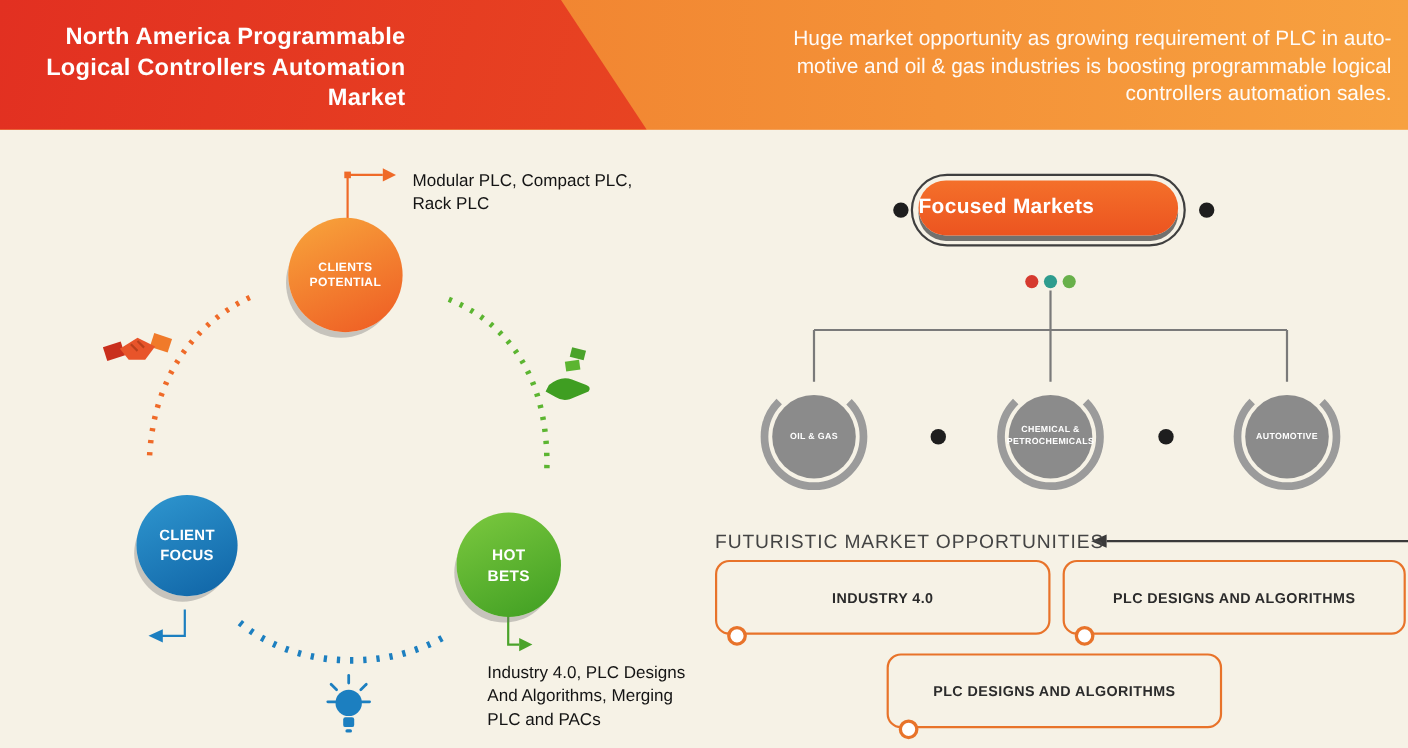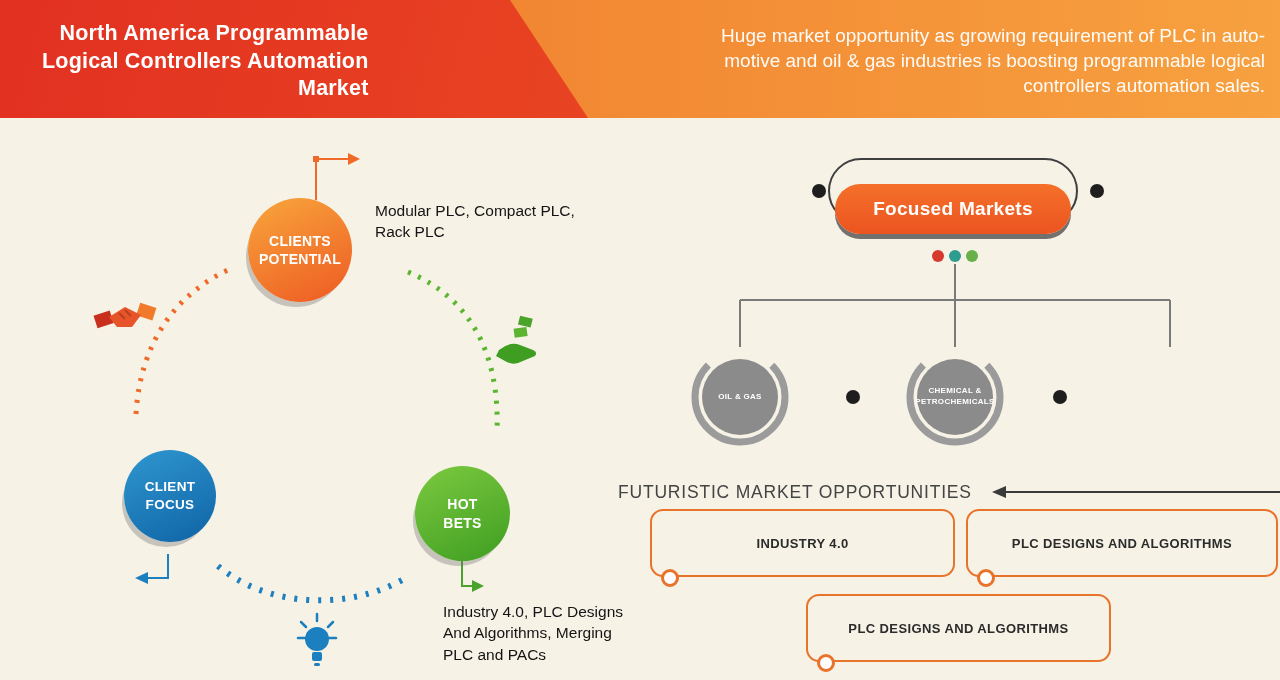--- a/index.html
+++ b/index.html
@@ -38,59 +38,59 @@
   .overlay-svg { position:absolute; inset:0; pointer-events:none; }
 
   
   .bubble {
     position:absolute; border-radius:50%;
     display:flex; align-items:center; justify-content:center;
     color:#fff; font-weight:bold; text-align:center; line-height:1.3;
     letter-spacing:.3px;
     box-shadow:-4px 7px 0 -2px rgba(110,110,110,.35);
   }
-  .bubble-clients { left:248px; top:80px;  width:104px; height:104px; font-size:14px;
+  .bubble-clients { left:262px; top:80px;  width:104px; height:104px; font-size:11px;
     background:linear-gradient(155deg,#f8a63c,#ee5a23); }
   .bubble-focus   { left:124px; top:332px; width:92px;  height:92px;  font-size:13.5px;
     background:linear-gradient(155deg,#2f97d0,#0f63a5); }
   .bubble-hot     { left:415px; top:348px; width:95px;  height:95px;  font-size:14px;
     background:linear-gradient(155deg,#7cc93f,#3f9e22); }
 
   .callout-text { position:absolute; color:#141414; font-size:15.5px; line-height:1.38; }
-  .callout-top    { left:375px; top:36px;margin-top:46px; }
+  .callout-top    { left:375px; top:36px; }
   .callout-bottomleft  { left:22px;  top:480px; }
   .callout-bottomright { left:443px; top:483px; }
 
   .icon-abs { position:absolute; }
 
   
   .pill-outline {
     position:absolute; left:828px; top:40px; width:250px; height:66px;
     border:2px solid #3f3f3f; border-radius:36px; padding:4px 5px 8px 5px;
   }
   .pill-inner {
     width:100%; height:100%; border-radius:30px;
     background:linear-gradient(180deg,#f4702a,#ec5420);
     box-shadow:0 5px 0 rgba(70,70,70,.75);
-    display:flex; align-items:center; justify-content:center;
-    color:#fff; font-weight:bold; font-size:19px; letter-spacing:.3px;margin-top:20px;
+    display:flex; align-items:center; justify-content:flex-start;
+    color:#fff; font-weight:bold; font-size:19px; letter-spacing:.3px;
   }
   .dot { position:absolute; border-radius:50%; }
   .dot-black { width:14px; height:14px; background:#1e1e1e; }
   .dot-sm { width:12px; height:12px; top:132px; }
 
   .market-circle { position:absolute; top:229px; width:100px; height:100px; }
   .market-label {
     position:absolute; inset:0; display:flex; align-items:center; justify-content:center;
     color:#fff; font-size:8px; font-weight:bold; letter-spacing:.3px;
     text-align:center; line-height:1.35;
   }
 
   .futuristic-heading {
-    position:absolute; left:618px; top:364px;
+    position:absolute; left:650px; top:364px;
     font-size:17.5px; color:#444; letter-spacing:.8px;
   }
   .opp-box {
     position:absolute; height:68px;
     border:2px solid #e8732a; border-radius:13px;
     display:flex; align-items:center; justify-content:center;
     font-size:13px; font-weight:bold; color:#2b2b2b; letter-spacing:.4px;
     text-align:center;
   }
   .opp-box .corner-circle {
@@ -203,20 +203,27 @@
     <div class="market-label ml">OIL &amp; GAS</div>
   </div>
   <div class="market-circle" style="left:905px;">
     <svg width="100" height="100" viewBox="0 0 100 100">
       <circle cx="50" cy="50" r="45" fill="none" stroke="#9b9b9b" stroke-width="7" stroke-dasharray="212 71" transform="rotate(-45 50 50)"></circle>
       <circle cx="50" cy="50" r="38" fill="#8b8b8b"></circle>
     </svg>
     <div class="market-label ml">CHEMICAL &amp;
 PETROCHEMICALS</div>
   </div>
+  <div class="market-circle" style="left:1120px;">
+    <svg width="100" height="100" viewBox="0 0 100 100">
+      <circle cx="50" cy="50" r="45" fill="none" stroke="#9b9b9b" stroke-width="7" stroke-dasharray="212 71" transform="rotate(-45 50 50)"></circle>
+      <circle cx="50" cy="50" r="38" fill="#8b8b8b"></circle>
+    </svg>
+    <div class="market-label ml">AUTOMOTIVE</div>
+  </div>
 
   <div class="dot dot-black" style="left:846px; top:272px;"></div>
   <div class="dot dot-black" style="left:1053px; top:272px;"></div>
 
   <div class="futuristic-heading">FUTURISTIC MARKET OPPORTUNITIES</div>
 
   <div class="opp-box box-1">
     <span>INDUSTRY 4.0</span>
     <div class="corner-circle"></div>
   </div>

